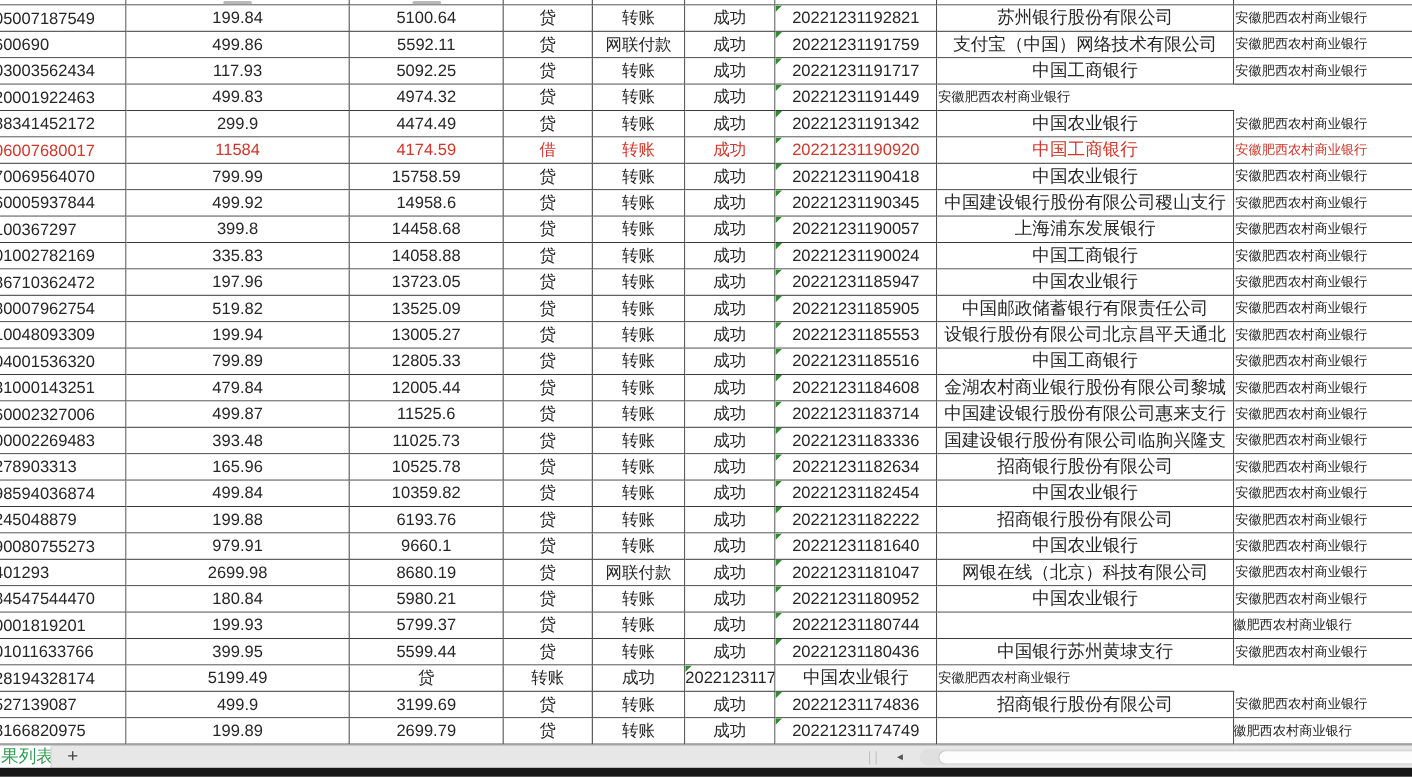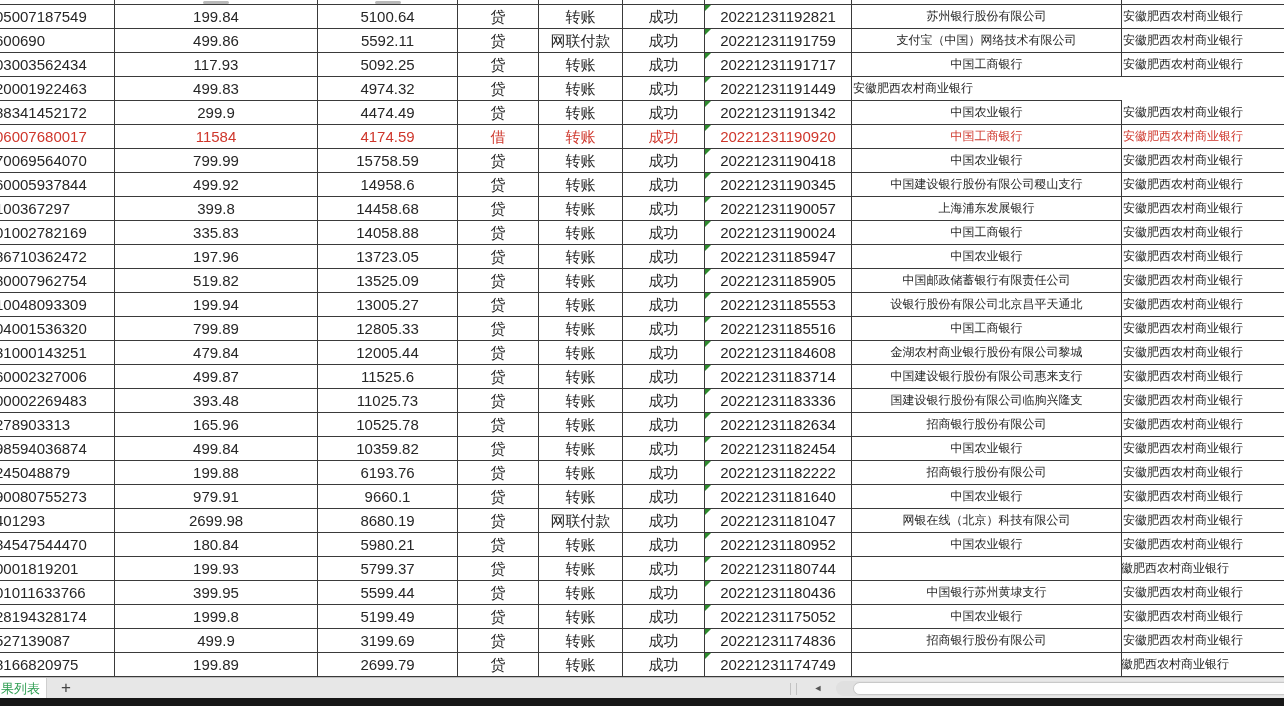--- a/index.html
+++ b/index.html
@@ -8,32 +8,32 @@
   .grid{position:absolute;left:0;top:0;width:1284px;}
   .row{display:grid;grid-template-columns:115px 203px 140px 81px 84px 82px 147px 270px 162px;
        height:24px;line-height:23px;}
   .row.partial{height:5px;line-height:5px;background:#fbfbfb;}
   .cell{border-right:1px solid #3a3a3a;border-bottom:1px solid #3a3a3a;overflow:hidden;
         white-space:nowrap;font-size:15px;position:relative;background:#fff;box-sizing:border-box;}
   .cell:last-child{border-right:none;}
   .c-account{text-align:left;padding-left:2px;text-indent:-7px;}
   .c-num,.c-cn,.c-time{text-align:center;}
   .c-cn{font-size:15px;}
-  .c-bank{text-align:center;font-size:12px;}
+  .c-bank{text-align:center;font-size:16px;}
   .c-own{text-align:left;font-size:12px;padding-left:1px;}
   .c-own.shifted{text-indent:-14px;}
   .row.red .cell{color:var(--red,#cf372c);}
   .tri{position:absolute;left:0;top:0;width:0;height:0;
        border-top:6px solid var(--tri,#2e8b2e);border-right:6px solid transparent;}
   .frag{position:absolute;bottom:0;left:50%;transform:translateX(-50%);
         width:26px;height:3px;background:#b9b9b9;border-radius:2px;}
   .tabbar{position:absolute;left:0;top:677px;width:1284px;height:21px;background:#e7e7e7;
           border-top:1px solid #bdbdbd;}
   .sheettab{position:absolute;left:0;top:0;width:47px;height:21px;background:#fff;
-            border-right:1px solid #cfcfcf;font-size:13px;line-height:21px;
+            border-right:1px solid #cfcfcf;font-size:16px;line-height:21px;
             color:var(--tabgreen,#2f9e52);padding-left:1px;box-sizing:border-box;
             white-space:nowrap;overflow:hidden;}
   .addsheet{position:absolute;left:55px;top:0;width:22px;height:21px;text-align:center;
             font-size:17px;line-height:20px;color:#444;}
   .splitter{position:absolute;left:790px;top:5px;width:5px;height:12px;
             border-left:1px solid #c2c2c2;border-right:1px solid #c2c2c2;}
   .scrollarrow{position:absolute;left:808px;top:3px;width:20px;height:15px;text-align:center;
                font-size:9px;line-height:15px;color:#555;}
   .scrolltrack{position:absolute;left:836px;top:3px;width:448px;height:15px;background:#e0e0e0;
                border-radius:8px 0 0 8px;}
@@ -330,21 +330,20 @@
         <div class="cell c-num">5599.44</div>
         <div class="cell c-cn">贷</div>
         <div class="cell c-cn">转账</div>
         <div class="cell c-cn">成功</div>
         <div class="cell c-time">20221231180436<span class="tri"></span></div>
         <div class="cell c-bank">中国银行苏州黄埭支行</div>
         <div class="cell c-own">安徽肥西农村商业银行</div>
       </div>
       <div class="row">
         <div class="cell c-account">28194328174</div>
-        <div class="cell c-num">1999.8</div>
         <div class="cell c-num">5199.49</div>
         <div class="cell c-cn">贷</div>
         <div class="cell c-cn">转账</div>
         <div class="cell c-cn">成功</div>
         <div class="cell c-time">20221231175052<span class="tri"></span></div>
         <div class="cell c-bank">中国农业银行</div>
         <div class="cell c-own">安徽肥西农村商业银行</div>
       </div>
       <div class="row">
         <div class="cell c-account">527139087</div>

